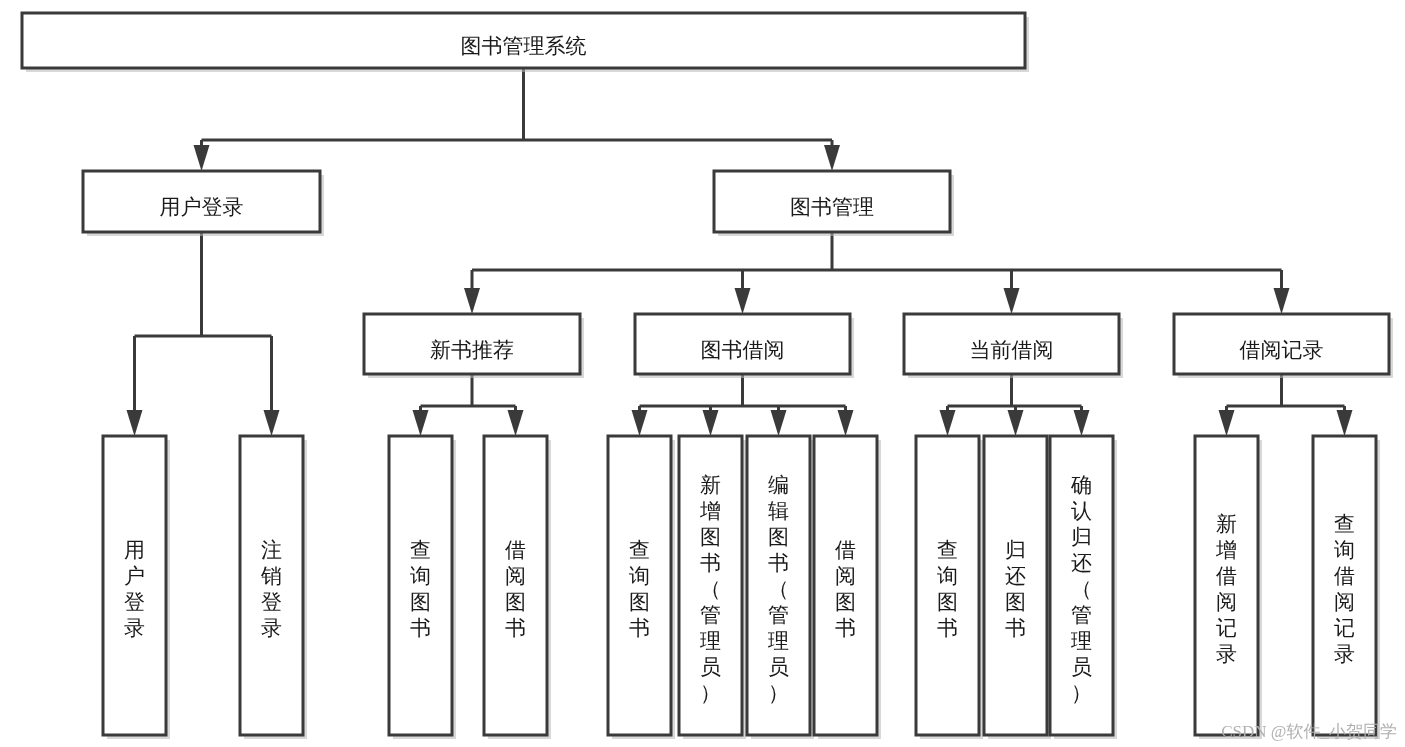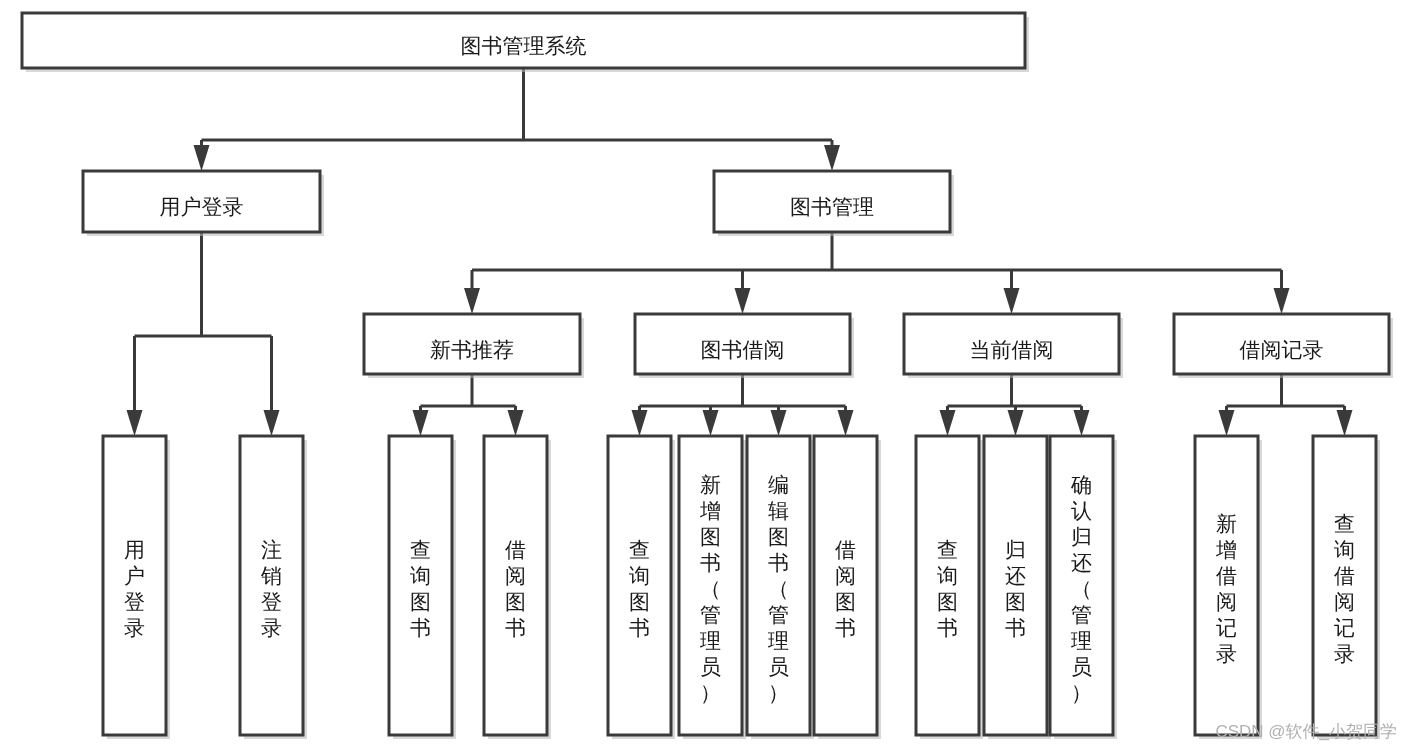--- a/index.html
+++ b/index.html
@@ -45,21 +45,21 @@
     font-family: "Liberation Sans", "DejaVu Sans", sans-serif;
     fill: #1a1a1a;
     font-size: 21px;
     text-anchor: middle;
     dominant-baseline: middle;
   }
   .watermark {
     position: absolute;
     right: 8px;
     bottom: 4px;
-    font-family: Liberation Sans, sans-serif;
+    font-family: Liberation Serif, serif;
     font-size: 17px;
     color: #b0b0b0;
     white-space: nowrap;
     user-select: none;
   }
 </style>
 </head>
 <body>
 
 <div id="diagram-root">

